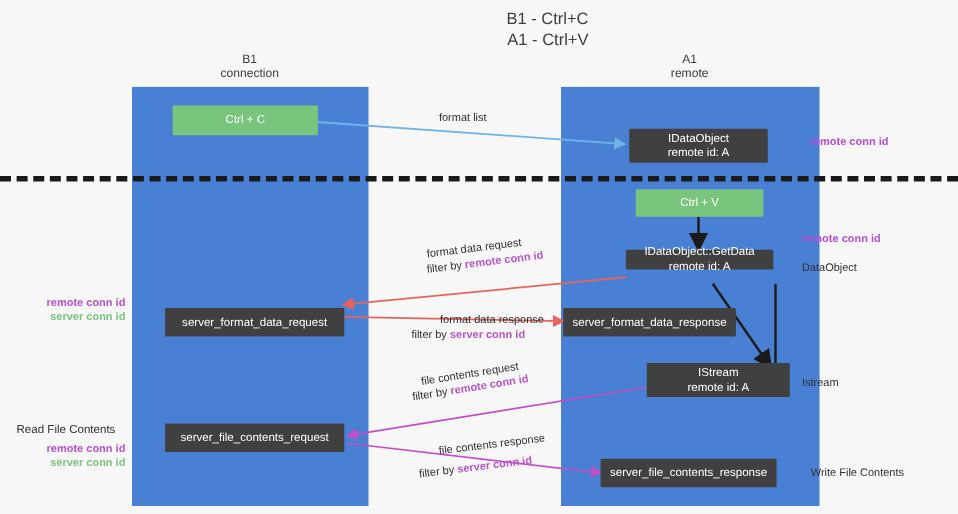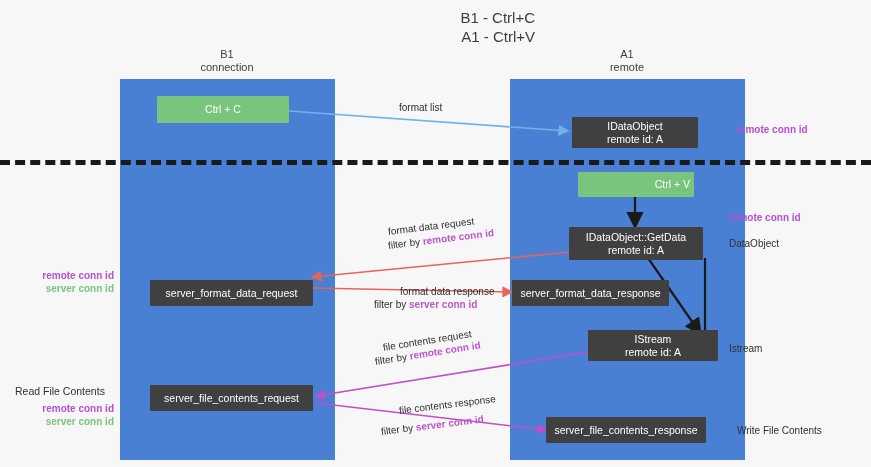--- a/index.html
+++ b/index.html
@@ -155,25 +155,25 @@
 
   <div class="box green" style="left:157px; top:96px; width:132px; height:27px;">
     <span>Ctrl + C</span>
   </div>
 
   <div class="box orange" style="left:572px; top:117px; width:126px; height:31px;">
     <span>IDataObject</span>
     <span class="l2">remote id: A</span>
   </div>
 
-  <div class="box green" style="left:578px; top:172px; width:116px; height:25px;align-items:flex-end;">
+  <div class="box green" style="left:578px; top:172px; width:116px; height:25px;">
     <span>Ctrl + V</span>
   </div>
 
-  <div class="box orange" style="left:569px; top:227px; width:134px; height:33px;">
+  <div class="box orange" style="left:569px; top:227px; width:134px; height:18px;">
     <span>IDataObject::GetData</span>
     <span class="l2">remote id: A</span>
   </div>
 
   <div class="box orange" style="left:150px; top:280px; width:163px; height:26px;">
     <span>server_format_data_request</span>
   </div>
 
   <div class="box orange" style="left:512px; top:280px; width:157px; height:26px;">
     <span>server_format_data_response</span>

